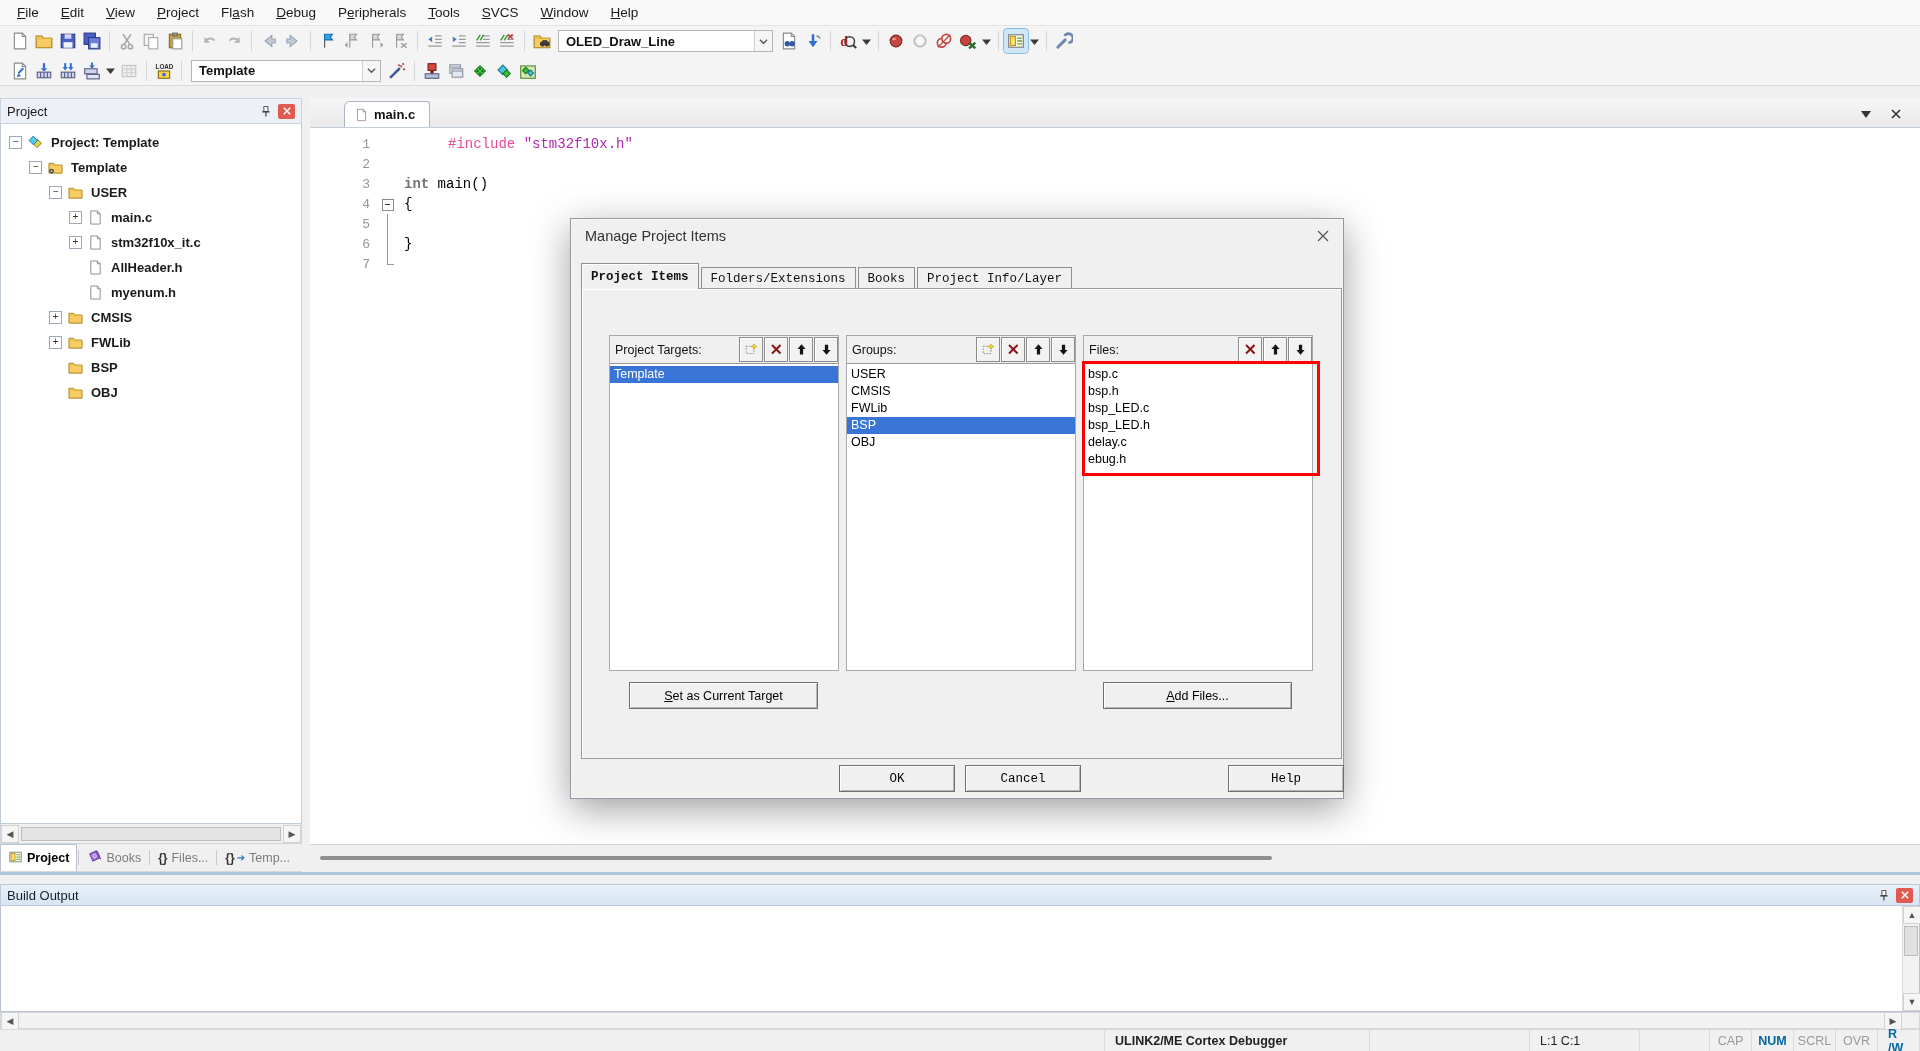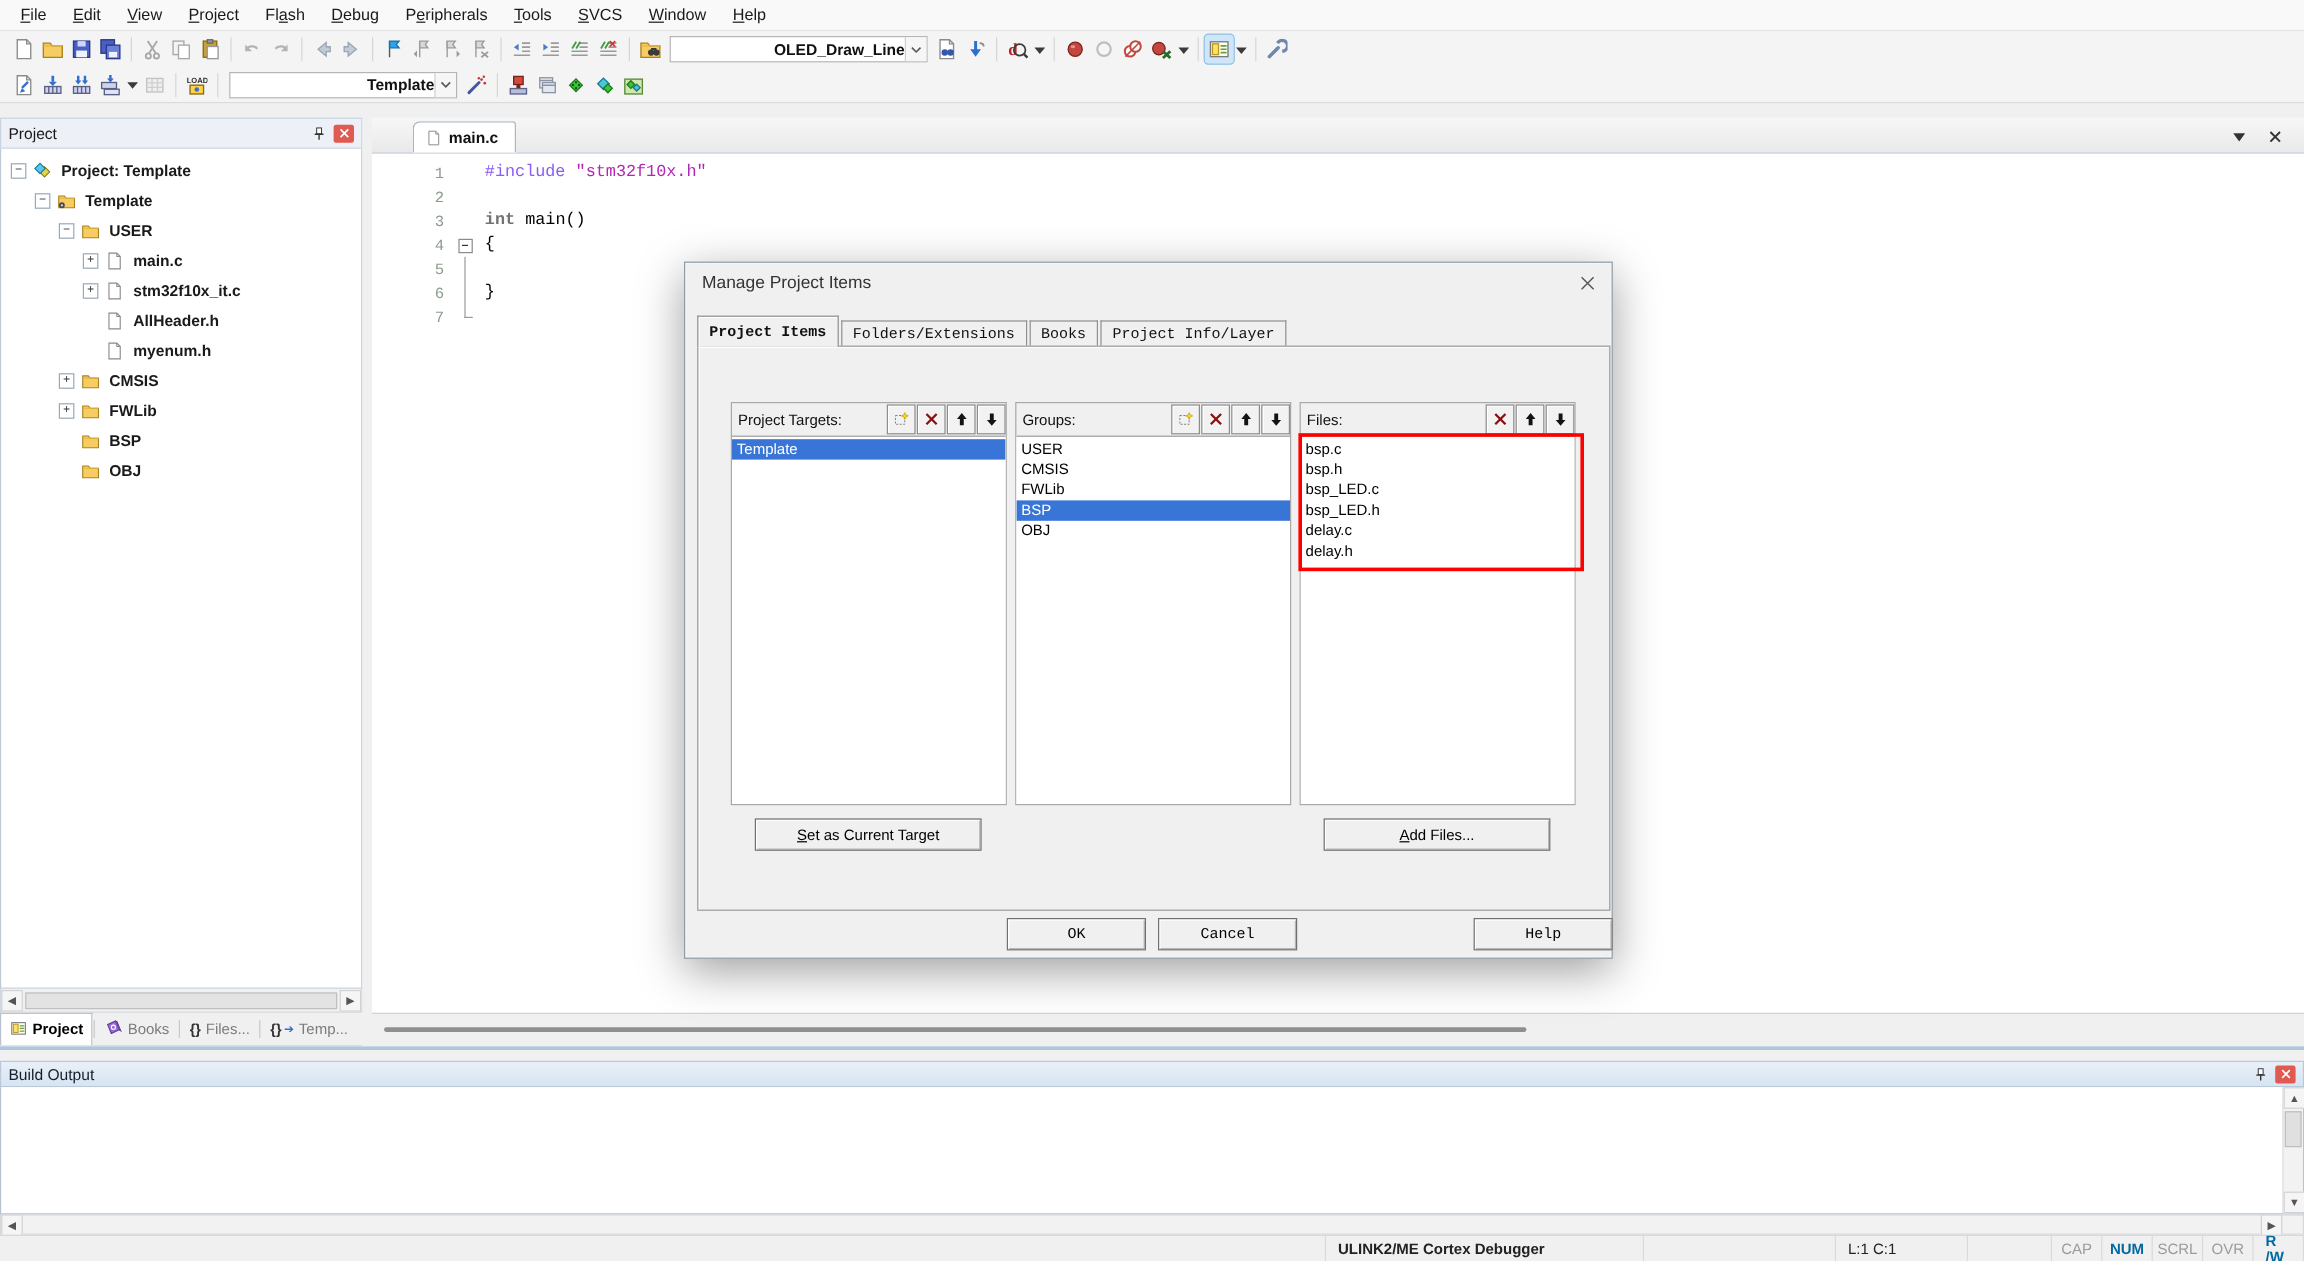--- a/index.html
+++ b/index.html
@@ -13,21 +13,21 @@
 
   
   .toolbar { height:30px; background:#f4f4f4; display:flex; align-items:center; padding-left:8px; }
   #toolbar2 { border-bottom:1px solid #dcdcdc; }
   .tb-btn { width:24px; height:24px; display:flex; align-items:center; justify-content:center; border-radius:3px; }
   .tb-btn svg { width:18px; height:18px; }
   .tb-btn.active { background:#cfe6f9; outline:1px solid #88bde6; }
   .tb-sep { width:1px; height:20px; background:#d6d6d6; margin:0 5px; }
   .tb-dd { width:13px; height:24px; display:flex; align-items:center; justify-content:center; }
   .tb-dd svg { width:9px; height:9px; }
-  .tb-combo { height:22px; background:#fff; border:1px solid #b5b5b5; display:flex; align-items:center; margin:0 4px;text-align:right; }
+  .tb-combo { height:22px; background:#fff; border:1px solid #b5b5b5; display:flex; align-items:center; margin:0 4px; }
   .tb-combo .val { flex:1; padding-left:7px; font-weight:600; font-size:13px; color:#111; }
   .tb-combo .arrow { width:18px; height:100%; border-left:1px solid #cfcfcf; background:#f6f6f6; display:flex; align-items:center; justify-content:center; }
   .tb-combo .arrow svg { width:9px; height:9px; }
 
   
   #main { position:absolute; left:0; top:98px; width:1920px; height:774px; }
 
   
   #project-panel { position:absolute; left:0; top:0; width:302px; height:774px; display:flex; flex-direction:column; }
   .panel-header { height:26px; background:#edf1f7; border:1px solid #c9d4e1; display:flex; align-items:center; padding:0 6px; font-size:13px; color:#1a1a1a; }
@@ -63,21 +63,21 @@
   #code-area { flex:1; background:#fff; display:flex; flex-direction:column; padding-top:6px; font-family:"Liberation Mono","DejaVu Sans Mono",monospace; font-size:14px; }
   .code-line { height:20px; display:flex; align-items:center; }
   .ln { width:70px; text-align:right; padding-right:10px; color:#8d9c8d; font-size:13px; flex:none; }
   .fold { width:16px; height:20px; position:relative; flex:none; }
   .fold-minus::before { content:""; position:absolute; left:2px; top:5px; width:10px; height:10px; border:1px solid #8a8a8a; background:#fff; }
   .fold-minus::after { content:""; position:absolute; left:4.5px; top:10px; width:5px; height:1px; background:#333; }
   .fold-line::before { content:""; position:absolute; left:7px; top:0; width:1px; height:20px; background:#9a9a9a; }
   .fold-end::before { content:""; position:absolute; left:7px; top:0; width:1px; height:11px; background:#9a9a9a; }
   .fold-end::after { content:""; position:absolute; left:7px; top:10px; width:7px; height:1px; background:#9a9a9a; }
   .code-text { padding-left:8px; white-space:pre; }
-  .c-pp { color:#8b5cf6; } .c-str { color:#b326b3; } .c-kw { color:#737373; font-weight:700; } .c-pl { color:#000; }
+  .c-pp { color:#ec4899;margin-left:44px; } .c-str { color:#b326b3; } .c-kw { color:#737373; font-weight:700; } .c-pl { color:#000; }
   #editor-bottom { height:28px; background:#f0f0f0; position:relative; border-top:1px solid #d5d5d5; }
   #h-split { position:absolute; left:10px; top:11px; width:952px; height:4px; background:#8f8f8f; border-radius:2px; }
 
   
   #build-panel { position:absolute; left:0; top:872px; width:1920px; height:174px; }
   #build-band { height:12px; background:#f0f0f0; border-top:3px solid #aec6de; }
   #build-header { height:22px; background:linear-gradient(#e9f0f8,#d7e4f2); border:1px solid #b9c9da; display:flex; align-items:center; padding:0 6px; font-size:13px; color:#16202c; }
   #build-header .title { flex:1; }
   #build-content { height:106px; background:#fff; border:1px solid #b7c3d1; border-top:none; position:relative; }
   #build-vscroll { position:absolute; right:0; top:0; width:17px; height:100%; background:#f2f2f2; border-left:1px solid #dcdcdc; display:flex; flex-direction:column; align-items:stretch; }
@@ -828,21 +828,21 @@
               <path d="M8 14.5l5-6h-3V2H6v6.5H3z" fill="#141414"></path>
             </svg>
           </span>
         </div>
         <div class="col-list">
           <div class="li">bsp.c</div>
           <div class="li">bsp.h</div>
           <div class="li">bsp_LED.c</div>
           <div class="li">bsp_LED.h</div>
           <div class="li">delay.c</div>
-          <div class="li">delay.h</div>
+          <div class="li">ebug.h</div>
         </div>
         <div class="red-annotation"></div>
       </div>
     </div>
   <button class="win-btn dlg-bottom-btn" id="btn-ok">OK</button>
   <button class="win-btn dlg-bottom-btn" id="btn-cancel">Cancel</button>
   <button class="win-btn dlg-bottom-btn" id="btn-help">Help</button>
 </div>
 
 </body></html>

